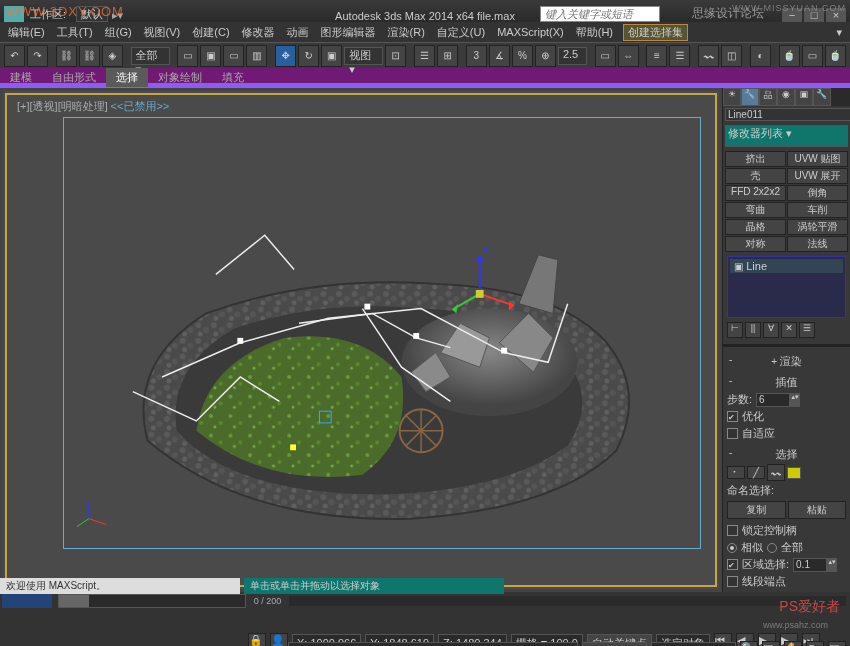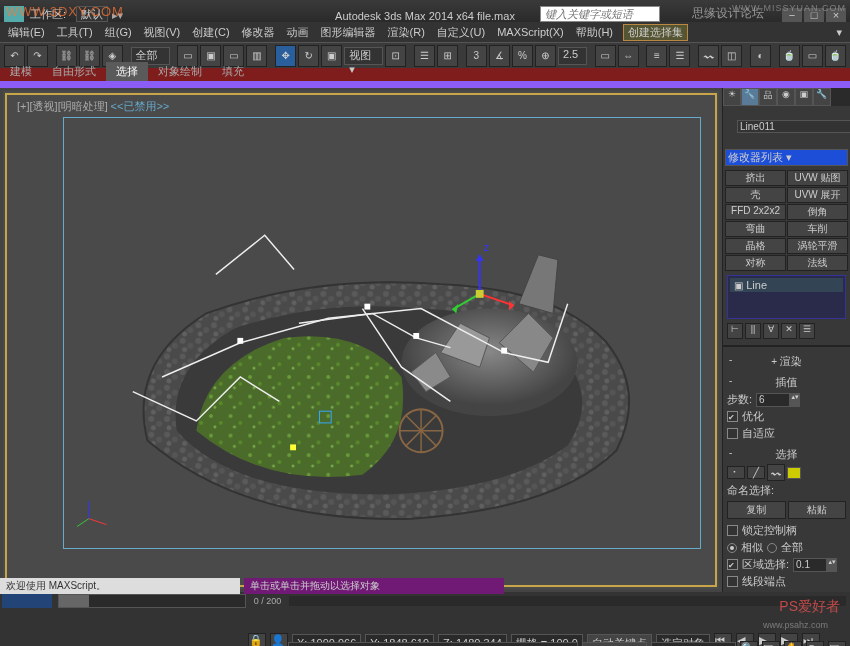--- a/index.html
+++ b/index.html
@@ -14,38 +14,38 @@
 .title-bar .win span{width:20px;height:14px;background:#555;text-align:center;line-height:14px;color:#ccc}
 .title-bar .forum{position:absolute;right:86px;color:#999;font-size:12px}
 .menu-bar{height:20px;background:#333;display:flex;align-items:center;padding:0 2px;color:#ccc}
 .menu-bar span{padding:0 6px;cursor:pointer}
 .menu-bar .rect{border:1px solid #b84;background:#553;padding:0 4px;margin-left:4px}
 .toolbar-row{height:26px;background:#3a3a3a;display:flex;align-items:center;padding:0 4px;gap:2px;border-top:1px solid #555}
 .tbtn{width:22px;height:22px;background:#444;border:1px solid #222;display:flex;align-items:center;justify-content:center;color:#ccc;font-size:10px}
 .tbtn.blue{background:#2a5f9e}
 .tsep{width:4px}
 .tbar-dd{background:#333;border:1px solid #555;padding:0 4px;height:18px;color:#ccc}
-.ribbon{height:20px;background:#7f1d1d;display:flex;align-items:flex-end;border-bottom:7px solid #8b5cf6}
+.ribbon{height:20px;background:#701a75;display:flex;align-items:flex-start;border-bottom:5px solid #8b5cf6}
 .ribbon span{padding:2px 10px;color:#aaa}
 .ribbon span.active{background:#5a5a5a;color:#fff}
 .main{display:flex;height:504px}
 .viewport{flex:1;background:#4a4a4a;position:relative;margin:3px}
 .vp-outer{position:absolute;inset:2px;border:2px solid #c9a54a}
 .vp-inner{position:absolute;top:22px;left:56px;right:14px;bottom:36px;border:1px solid #6ac}
 .vp-label{position:absolute;top:4px;left:10px;color:#aaa;font-size:10px}
 .vp-label .link{color:#6ac}
 .scene{position:absolute;inset:0;background:#4a4a4a}
 .scene svg{width:100%;height:100%}
 .right-panel{width:128px;background:#383838;border-left:1px solid #222;display:flex;flex-direction:column}
 .rp-tabs{height:18px;display:flex;background:#2a2a2a}
 .rp-tabs span{width:18px;height:18px;border:1px solid #555;background:#444;font-size:9px;text-align:center}
 .rp-tabs span.active{background:#5a7a9a}
-.rp-name{margin:14px;height:16px;display:flex}
+.rp-name{margin:2px;height:16px;display:flex}
 .rp-name input{flex:1;background:#333;border:1px solid #555;color:#ccc;padding:0 2px;font-size:10px}
-.rp-dd{margin:2px;background:#1d4ed8;border:1px solid #555;padding:0 2px;color:#ccc;height:28px}
+.rp-dd{margin:2px;background:#0f766e;border:1px solid #555;padding:0 2px;color:#ccc;height:28px}
 .rp-btns{display:grid;grid-template-columns:1fr 1fr;gap:1px;margin:2px}
 .rp-btn{background:#444;border:1px solid #222;text-align:center;padding:0 0;font-size:10px;color:#ccc}
 .rp-stack{margin:2px 4px;background:#2a2a4a;border:1px solid #339;height:78px;padding:2px}
 .rp-stack-item{background:#345;color:#ccc;padding:1px 4px;font-size:10px}
 .rp-stackbtns{display:flex;gap:2px;margin:2px 4px}
 .rp-stackbtns span{width:16px;height:16px;background:#444;border:1px solid #222;font-size:9px;text-align:center}
 .rp-divider{height:4px;background:#222;margin:4px 0;position:relative;cursor:ns-resize}
 .rp-section{margin:2px 4px}
 .rp-sec-title{text-align:center;color:#ccc;font-size:10px;padding:1px;position:relative}
 .rp-sec-title::before{content:"-";position:absolute;left:2px}
@@ -62,21 +62,21 @@
 .rp-btnpair{display:flex;gap:2px;margin-top:2px}
 .rp-btnpair span{flex:1;background:#444;border:1px solid #222;text-align:center;font-size:10px;padding:1px}
 .timeline{height:18px;background:#333;display:flex;align-items:center}
 .tl-track{flex:1;background:#2a2a2a;height:14px;margin:0 4px;position:relative;border:1px solid #555}
 .tl-handle{width:30px;height:12px;background:#666;position:absolute;left:0}
 .tl-label{font-size:9px;color:#aaa;padding:0 4px}
 .status{height:32px;background:#333;display:flex;align-items:center;padding:0 4px;gap:4px;font-size:10px}
 .status .field{background:#2a2a2a;border:1px solid #555;padding:0 4px;color:#ccc;height:16px;line-height:16px}
 .status .sbtn{width:18px;height:18px;background:#444;border:1px solid #222}
 .prompt{height:16px;background:#ddd;color:#333;padding:0 6px;font-size:10px;line-height:16px;position:absolute;bottom:32px;left:0;width:240px}
-.prompt2{position:absolute;bottom:32px;left:244px;width:260px;background:#701a75;color:#ccc;padding:0 6px;height:16px;line-height:16px;font-size:10px}
+.prompt2{position:absolute;bottom:32px;left:244px;width:260px;background:#0f766e;color:#ccc;padding:0 6px;height:16px;line-height:16px;font-size:10px}
 .watermark1{position:absolute;top:4px;left:6px;color:#f73;font-size:13px;font-weight:normal;z-index:99;opacity:.7;letter-spacing:1px}
 .watermark2{position:absolute;top:3px;right:4px;color:#aaa;font-size:9px;z-index:99;opacity:.6;letter-spacing:1px}
 .watermark3{position:absolute;bottom:30px;right:10px;color:#f55;font-size:14px;font-weight:normal;z-index:99;opacity:.7}
 .watermark4{position:absolute;bottom:16px;right:22px;color:#aaa;font-size:9px;z-index:99;opacity:.6}
 .status-prompt-bar{height:16px;background:#333;display:flex;position:relative}
 </style>
 </head>
 <body>
 
 <div class="watermark1">WWW.3DXY.COM</div>

